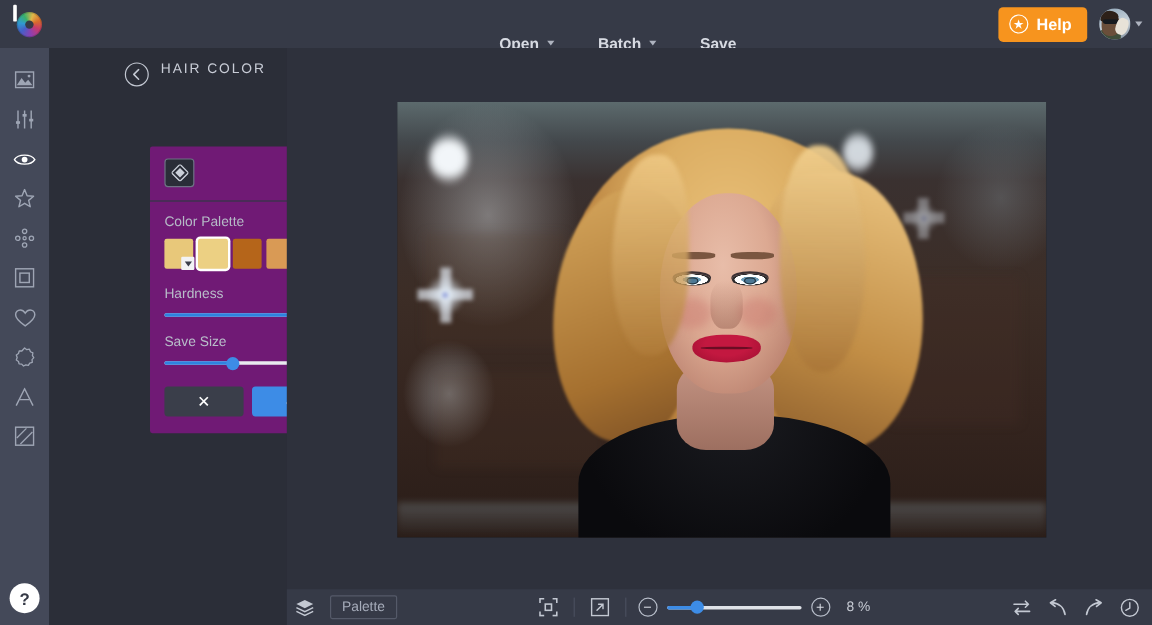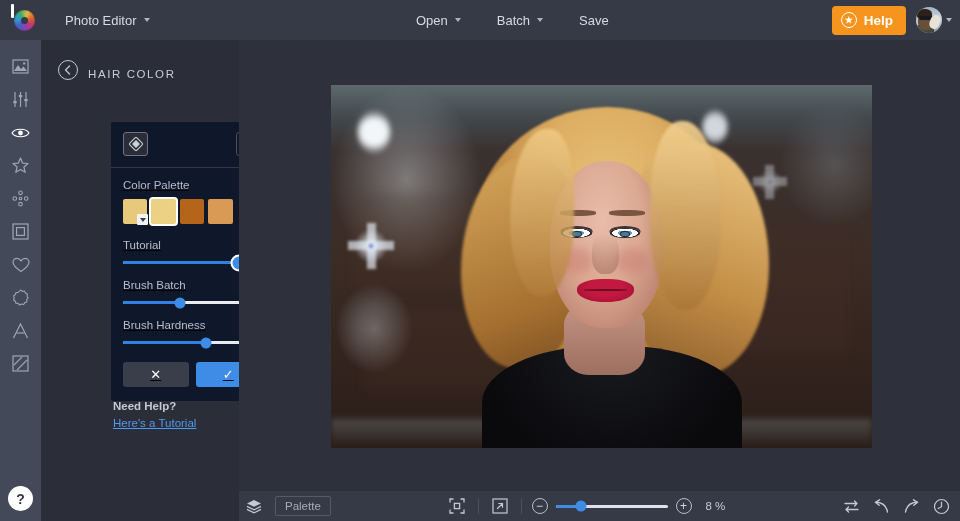--- a/index.html
+++ b/index.html
@@ -40,22 +40,22 @@
     content: ""; position: absolute; left: -3px; top: -6px;
     width: 3px; height: 14px; background: #ffffff; border-radius: 1px;
   }
   .app-menu {
     margin-left: 10px; height: 26px; padding: 0 10px;
     display: flex; align-items: center; gap: 7px;
     color: #d7dae2; font-size: 13px; border-radius: 3px;
     border: 1px solid transparent;
   }
   .topbar-center {
-    position: absolute; left: 405px; top: 0; height: 40px;
-    display: flex; align-items: center; gap: 14px;
+    position: absolute; left: 405px; top: 16px; height: 40px;
+    display: flex; align-items: center; gap: 14px; font-weight: bold;
   }
   .tb-btn {
     height: 26px; padding: 0 11px; display: flex; align-items: center; gap: 7px;
     color: #d7dae2; font-size: 13px; border-radius: 3px; background: transparent;
   }
   .caret {
     width: 0; height: 0; border-left: 3.5px solid transparent;
     border-right: 3.5px solid transparent; border-top: 4px solid #aeb3bf;
     display: inline-block;
   }
@@ -105,35 +105,35 @@
     display: flex; align-items: center; justify-content: center;
     font-size: 14px; font-weight: bold;
   }
 
   
   .panel {
     position: absolute; left: 41px; top: 40px; width: 198px; height: 481px;
     background: #2b2e38;
   }
   .panel-head {
-    display: flex; align-items: flex-end; gap: 10px;
-    padding: 12px 0 0 17px; height: 40px;
+    display: flex; align-items: flex-start; gap: 10px;
+    padding: 12px 0 0 17px; height: 40px; margin-left: 46px;
   }
   .back-circle {
     width: 20px; height: 20px; border-radius: 50%;
     border: 1.5px solid #c3c8d2; color: #c3c8d2;
     display: flex; align-items: center; justify-content: center; font-size: 11px;
     flex: 0 0 auto;
   }
   .panel-title {
     color: #c8ccd6; font-size: 11.5px; letter-spacing: 1.6px;
   }
   .card {
-    position: absolute; left: 70px; top: 82px; width: 162px;
-    background: #0f172a; border-radius: 2px; padding: 10px 12px 14px 12px; text-decoration: underline;
+    position: absolute; left: 84px; top: 82px; width: 162px;
+    background: #701a75; border-radius: 2px; padding: 10px 12px 14px 12px;
   }
   .tool-row { display: flex; justify-content: space-between; align-items: center; }
   .tool-sq {
     width: 25px; height: 24px; border: 1px solid #4a4e5b; border-radius: 3px;
     display: flex; align-items: center; justify-content: center; color: #cbd0da;
   }
   .tool-sq.on { border-color: #6d7384; background: #2a2d38; }
   .divider { height: 1px; background: #34374250; margin: 11px -12px 0 -12px; background: #333744; }
   .sect-label { color: #b5bac6; font-size: 11.5px; margin-top: 11px; }
   .swatches { display: flex; gap: 4px; margin-top: 8px; }
@@ -302,24 +302,20 @@
 </style>
 </head>
 <body>
 
 <div class="app">
 
   <div class="topbar">
     <div class="logo">
       <div class="logo-mark"></div>
     </div>
-    <div class="app-menu">
-      <span>Photo Editor</span>
-      <span class="caret"></span>
-    </div>
 
     <div class="topbar-center">
       <div class="tb-btn">
         <span>Open</span>
         <span class="caret"></span>
       </div>
       <div class="tb-btn">
         <span>Batch</span>
         <span class="caret"></span>
       </div>
@@ -491,65 +487,51 @@
             </div>
         </div>
         <div class="sw sel" style="background: rgb(236, 208, 131);"></div>
         <div class="sw" style="background: rgb(181, 101, 26);"></div>
         <div class="sw" style="background: rgb(217, 154, 85);"></div>
         <div class="sw" style="background: rgb(23, 22, 34);"></div>
       </div>
 
       <div class="slider-block">
         <div class="slider-head">
-          <span class="slider-name">Tutorial</span>
+          <span class="slider-name">Hardness</span>
           <span class="slider-val">84 %</span>
         </div>
         <div class="track">
           <div class="fill" style="width: 84%;"></div>
           <div class="thumb ring" style="left: 84%;"></div>
         </div>
       </div>
 
       <div class="slider-block">
         <div class="slider-head">
-          <span class="slider-name">Brush Batch</span>
+          <span class="slider-name">Save Size</span>
           <span class="slider-val">41 %</span>
         </div>
         <div class="track">
           <div class="fill" style="width: 41%;"></div>
           <div class="thumb" style="left: 41%;"></div>
         </div>
       </div>
 
-      <div class="slider-block">
-        <div class="slider-head">
-          <span class="slider-name">Brush Hardness</span>
-          <span class="slider-val">60 %</span>
-        </div>
-        <div class="track">
-          <div class="fill" style="width: 60%;"></div>
-          <div class="thumb" style="left: 60%;"></div>
-        </div>
-      </div>
 
       <div class="actions">
         <div class="act cancel">
           <span>✕</span>
         </div>
         <div class="act apply">
           <span>✓</span>
         </div>
       </div>
     </div>
 
-    <div class="help-text">
-      <div class="need-help">Need Help?</div>
-      <a class="tutorial-link" href="#">Here's a Tutorial</a>
-    </div>
   </div>
 
   <div class="canvas">
     <div class="photo">
       <div class="bg-wall"></div>
       <div class="wall-panel" style="left:4%;top:30%;width:22%;height:26%;"></div>
       <div class="wall-panel" style="left:30%;top:24%;width:16%;height:34%;"></div>
       <div class="wall-panel" style="left:6%;top:62%;width:26%;height:22%;"></div>
       <div class="wall-panel" style="left:76%;top:40%;width:20%;height:34%;background:rgba(70,48,38,.26);"></div>
       <div class="sheen"></div>

